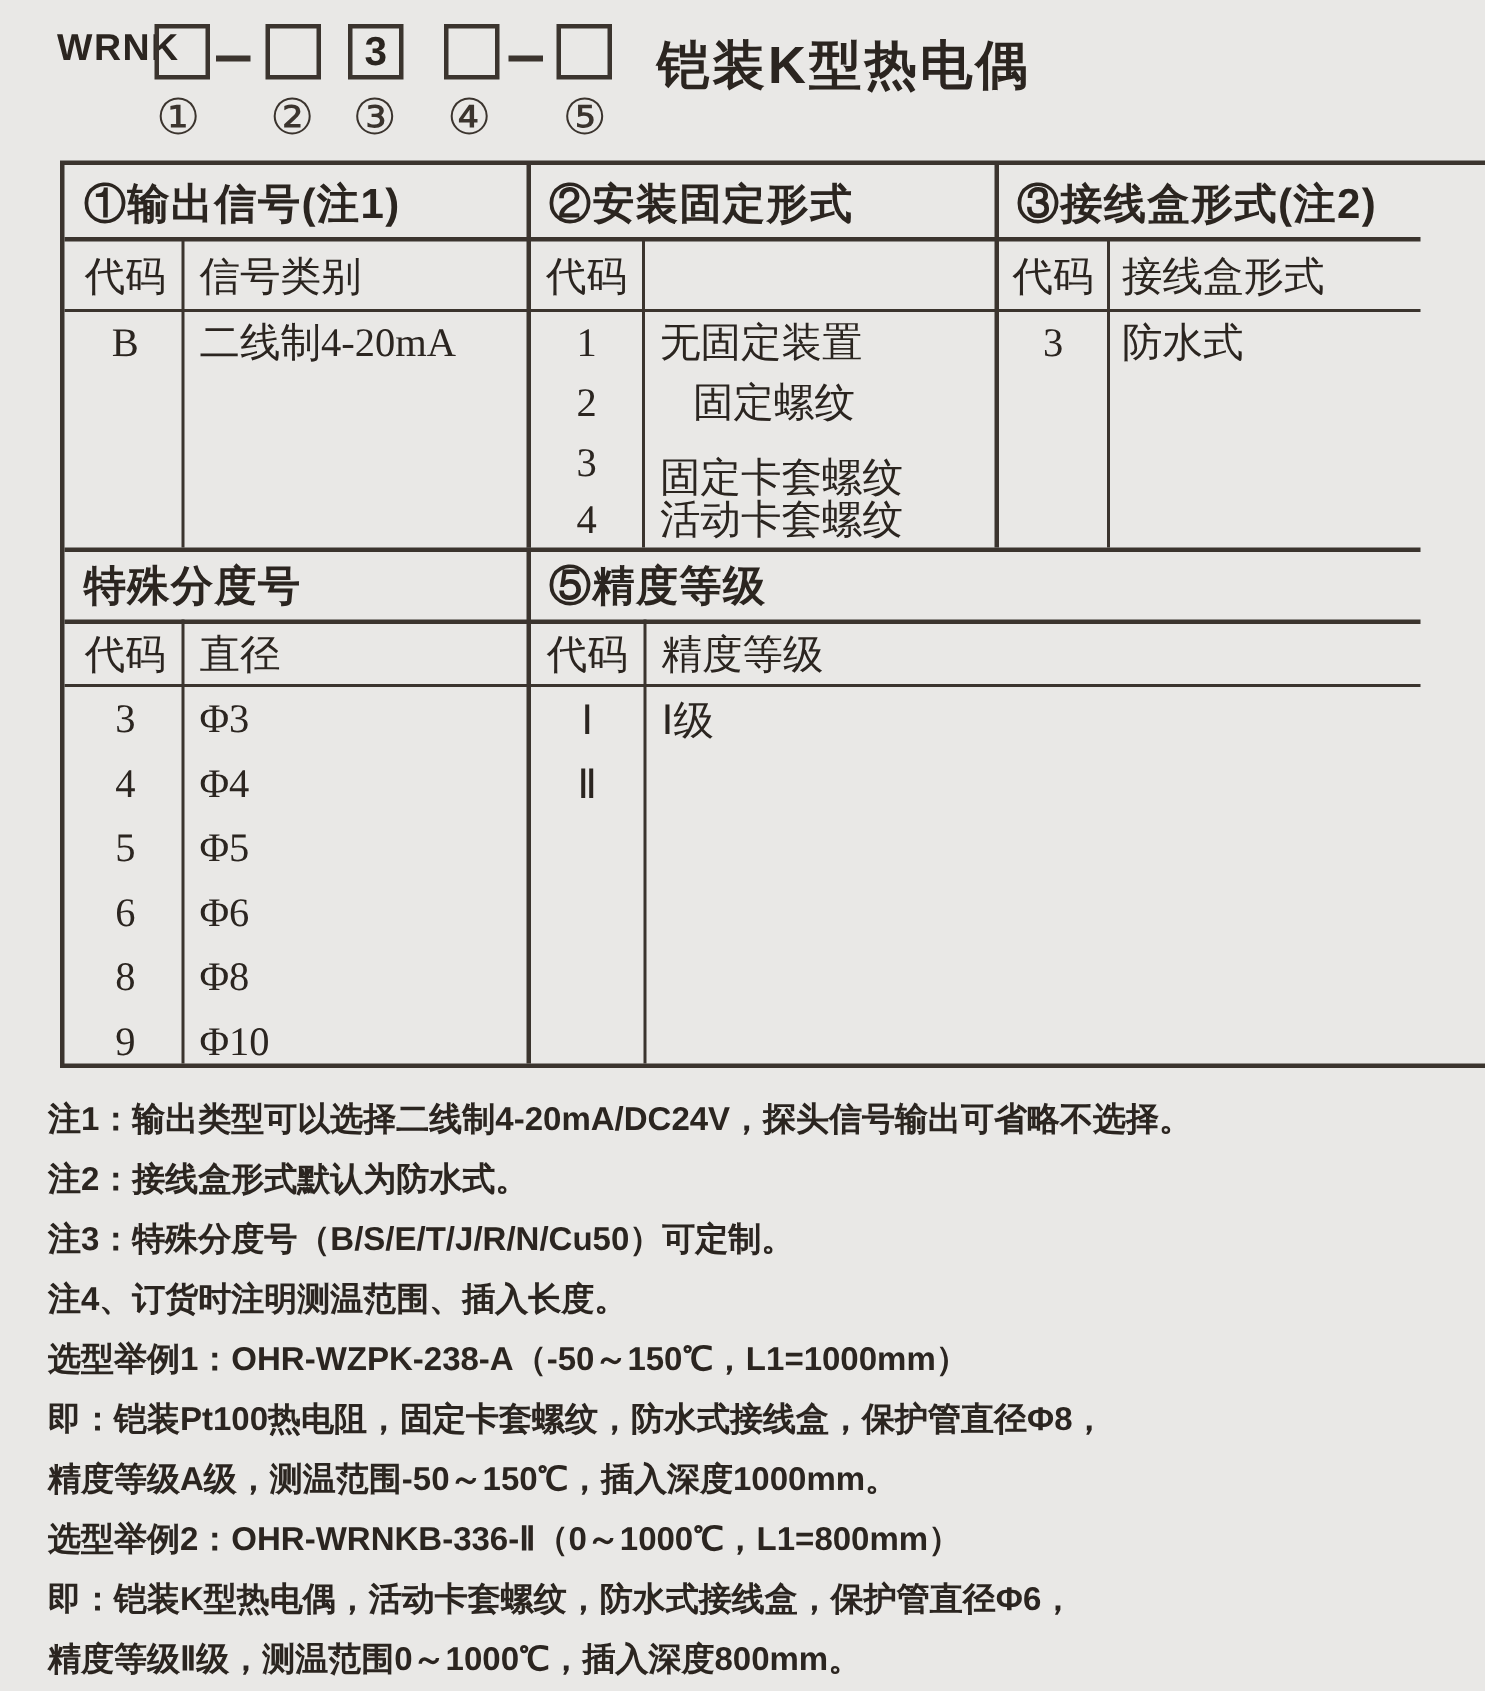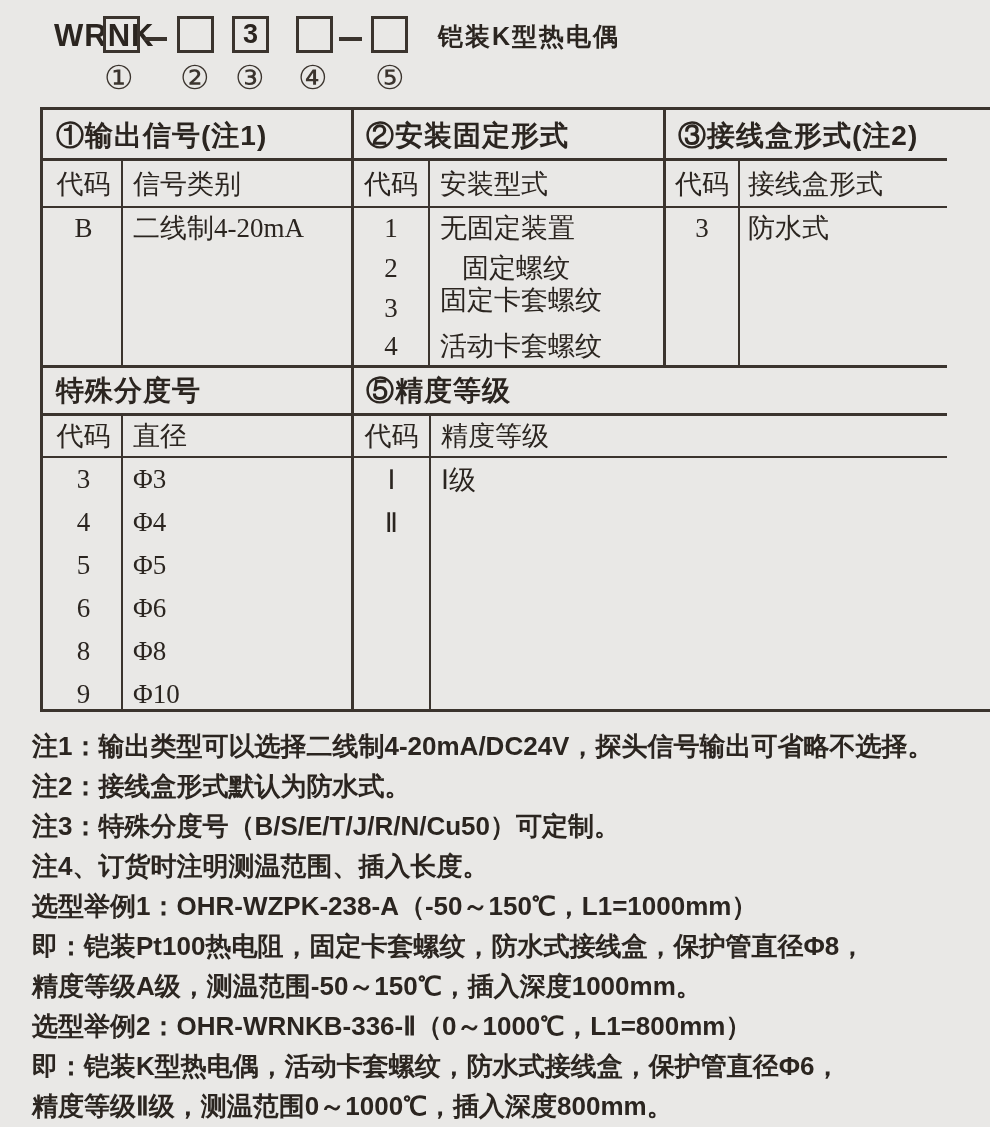--- a/index.html
+++ b/index.html
@@ -8,37 +8,37 @@
     --text:#2b2520;
   }
   *{margin:0;padding:0;box-sizing:border-box;}
   html,body{background:var(--page_bg);}
   .page{
     position:relative;width:990px;height:1127px;
     background:var(--page_bg);overflow:hidden;
     font-family:"Liberation Sans",sans-serif;color:var(--text);
   }
   
-  .model-prefix{position:absolute;left:54px;top:18px;font-size:31px;font-weight:bold;letter-spacing:1px;}
+  .model-prefix{position:absolute;left:38px;top:18px;font-size:25px;font-weight:bold;letter-spacing:1px;}
   .code-box{position:absolute;top:16px;width:37px;height:37px;border:3px solid var(--line);
     display:flex;align-items:center;justify-content:center;font-size:27px;font-weight:bold;}
   .dash{position:absolute;top:37px;width:23px;height:4px;background:var(--line);}
-  .model-suffix{position:absolute;left:438px;top:20px;font-size:25px;font-weight:bold;letter-spacing:2px;}
+  .model-suffix{position:absolute;left:438px;top:20px;font-size:35px;font-weight:bold;letter-spacing:2px;}
   .circle-num{position:absolute;top:58px;font-size:33px;color:var(--line);font-family:"Liberation Serif",serif;}
   
   .spec-table{position:absolute;left:40px;top:107px;width:962px;height:605px;border:3px solid var(--line);}
   .hline,.vline{position:absolute;background:var(--line);}
   .cell{position:absolute;display:flex;align-items:center;
     font-family:"Liberation Serif",serif;font-size:27px;color:var(--text);}
   .ctr{justify-content:center;}
   .sec-title{position:absolute;display:flex;align-items:center;padding-left:10px;
     font-size:28px;font-weight:bold;color:var(--text);letter-spacing:1px;}
   
   .notes{position:absolute;left:32px;top:726px;width:946px;}
-  .note-line{height:40px;line-height:40px;font-size:26px;font-weight:bold;white-space:nowrap;}
+  .note-line{height:40px;line-height:40px;font-size:22px;font-weight:bold;white-space:nowrap;}
 </style>
 </head>
 <body>
 
 <div class="page">
 
   <div>
     <span class="model-prefix">WRNK</span>
     <span class="code-box" style="left:103px;"></span>
     <span class="dash" style="left:144px;"></span>
@@ -73,38 +73,37 @@
 
     <div class="sec-title" style="left:3px;top:3px;width:303px;height:45px;">①输出信号(注1)</div>
     <div class="sec-title" style="left:313px;top:3px;width:305px;height:45px;">②安装固定形式</div>
     <div class="sec-title" style="left:625px;top:3px;width:279px;height:45px;">③接线盒形式(注2)</div>
     <div class="sec-title" style="left:3px;top:258px;width:303px;height:45px;">特殊分度号</div>
     <div class="sec-title" style="left:313px;top:258px;width:591px;height:45px;">⑤精度等级</div>
 
     <div class="cell ctr" style="left:3px;top:51px;width:75px;height:45px;">代码</div>
     <div class="cell" style="left:90px;top:51px;width:216px;height:45px;">信号类别</div>
     <div class="cell ctr" style="left:311px;top:51px;width:74px;height:45px;">代码</div>
-    <div class="cell" style="left:397px;top:51px;width:221px;height:45px;">安装型式</div>
     <div class="cell ctr" style="left:623px;top:51px;width:72px;height:45px;">代码</div>
     <div class="cell" style="left:705px;top:51px;width:199px;height:45px;">接线盒形式</div>
 
     <div class="cell ctr" style="left:3px;top:306px;width:75px;height:40px;">代码</div>
     <div class="cell" style="left:90px;top:306px;width:216px;height:40px;">直径</div>
     <div class="cell ctr" style="left:311px;top:306px;width:75px;height:40px;">代码</div>
     <div class="cell" style="left:398px;top:306px;width:300px;height:40px;">精度等级</div>
 
     <div class="cell ctr" style="left:3px;top:98px;width:75px;height:40px;">B</div>
     <div class="cell" style="left:90px;top:98px;width:216px;height:40px;">二线制4-20mA</div>
 
     <div class="cell ctr" style="left:311px;top:98px;width:74px;height:40px;">1</div>
     <div class="cell" style="left:397px;top:98px;width:221px;height:40px;">无固定装置</div>
     <div class="cell ctr" style="left:311px;top:138px;width:74px;height:40px;">2</div>
     <div class="cell" style="left:419px;top:138px;width:221px;height:40px;">固定螺纹</div>
     <div class="cell ctr" style="left:311px;top:178px;width:74px;height:40px;">3</div>
-    <div class="cell" style="left:397px;top:170px;width:221px;height:40px;text-align:right;">固定卡套螺纹</div>
+    <div class="cell" style="left:397px;top:188px;width:221px;height:40px;text-align:right;">固定卡套螺纹</div>
     <div class="cell ctr" style="left:311px;top:216px;width:74px;height:40px;">4</div>
     <div class="cell" style="left:397px;top:216px;width:221px;height:40px;">活动卡套螺纹</div>
 
     <div class="cell ctr" style="left:623px;top:98px;width:72px;height:40px;">3</div>
     <div class="cell" style="left:705px;top:98px;width:199px;height:40px;">防水式</div>
 
     <div class="cell ctr" style="left:3px;top:348px;width:75px;height:43px;">3</div>
     <div class="cell" style="left:90px;top:348px;width:216px;height:43px;">Φ3</div>
     <div class="cell ctr" style="left:3px;top:391px;width:75px;height:43px;">4</div>
     <div class="cell" style="left:90px;top:391px;width:216px;height:43px;">Φ4</div>

